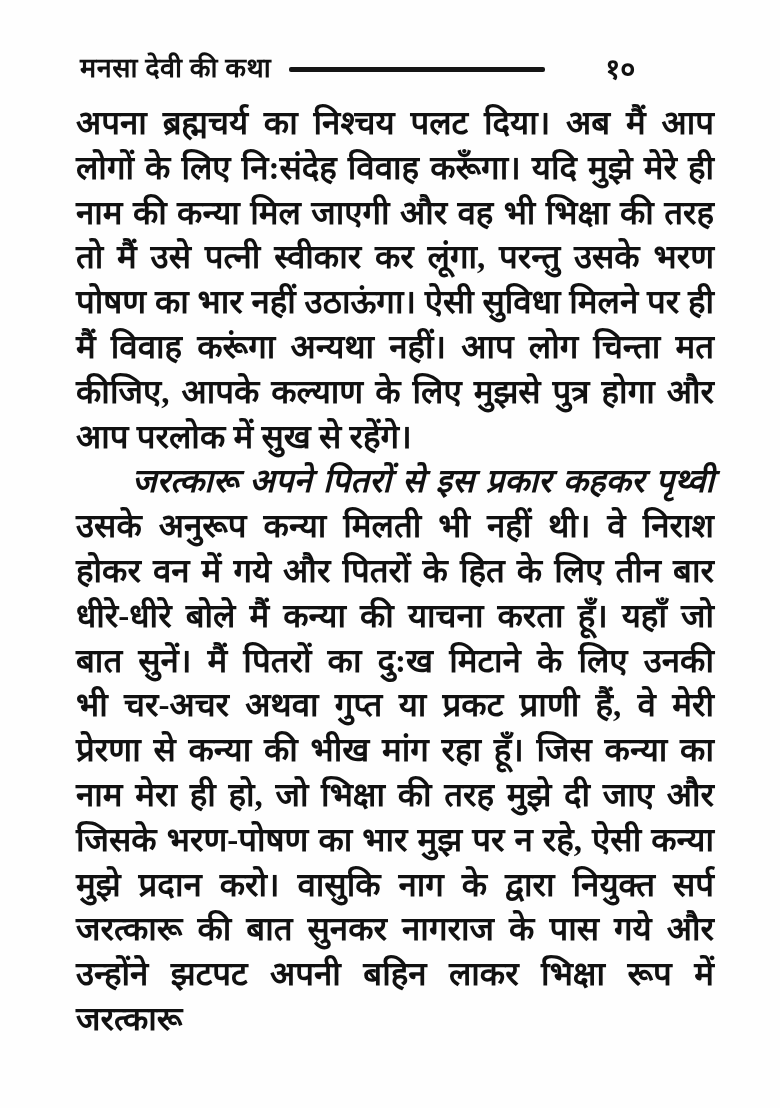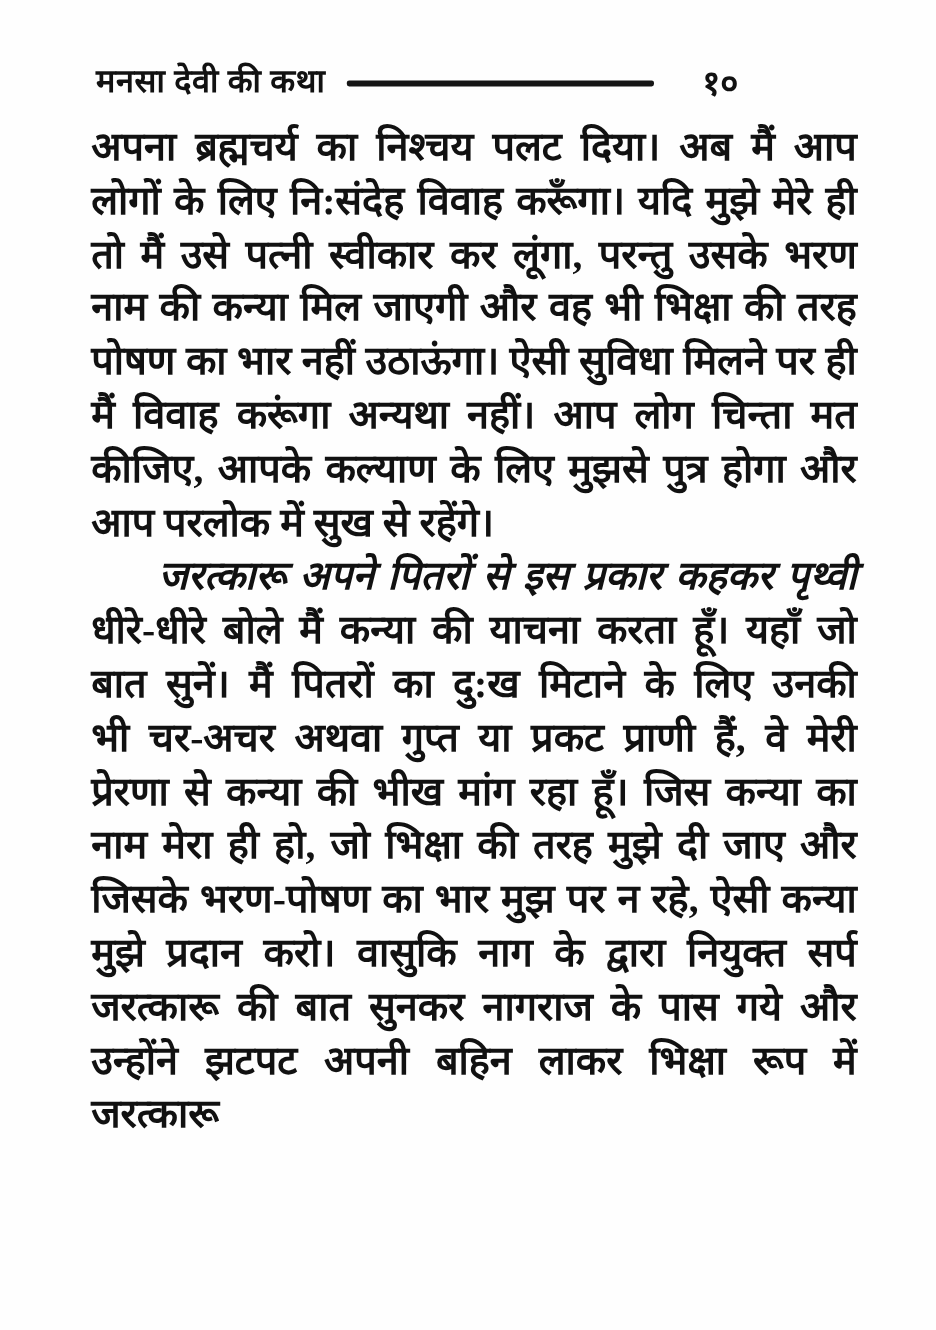--- a/index.html
+++ b/index.html
@@ -40,20 +40,21 @@
     border-radius: 2px;
     margin-left: 18px;
     margin-right: 40px;
     margin-top: 6px;
     flex: none;
   }
   .page-number {
     font-size: 29px;
     font-weight: 600;
     margin-top: 2px;
+    margin-left: 20px;
   }
   .body-text {
     padding: 14px 66px 0 76px;
     box-sizing: border-box;
   }
   .para {
     margin: 0;
   }
   .line {
     font-size: 33px;
@@ -81,29 +82,31 @@
     <span class="header-title">मनसा देवी की कथा</span>
     <span class="header-rule"></span>
     <span class="page-number">१०</span>
   </div>
 
   <div class="body-text">
 
   <div class="para">
         <div class="line">अपना ब्रह्मचर्य का निश्चय पलट दिया। अब मैं आप</div>
         <div class="line">लोगों के लिए नि:संदेह विवाह करूँगा। यदि मुझे मेरे ही</div>
+        <div class="line">नाम की कन्या मिल जाएगी और वह भी भिक्षा की तरह</div>
         <div class="line">तो मैं उसे पत्नी स्वीकार कर लूंगा, परन्तु उसके भरण</div>
-        <div class="line">नाम की कन्या मिल जाएगी और वह भी भिक्षा की तरह</div>
         <div class="line">पोषण का भार नहीं उठाऊंगा। ऐसी सुविधा मिलने पर ही</div>
         <div class="line">मैं विवाह करूंगा अन्यथा नहीं। आप लोग चिन्ता मत</div>
         <div class="line">कीजिए, आपके कल्याण के लिए मुझसे पुत्र होगा और</div>
         <div class="line flush-left">आप परलोक में सुख से रहेंगे।</div>
       </div>
       <div class="para indent">
         <div class="line">जरत्कारू अपने पितरों से इस प्रकार कहकर पृथ्वी</div>
+        <div class="line">उसके अनुरूप कन्या मिलती भी नहीं थी। वे निराश</div>
+        <div class="line">होकर वन में गये और पितरों के हित के लिए तीन बार</div>
         <div class="line">धीरे-धीरे बोले मैं कन्या की याचना करता हूँ। यहाँ जो</div>
         <div class="line">बात सुनें। मैं पितरों का दु:ख मिटाने के लिए उनकी</div>
         <div class="line">भी चर-अचर अथवा गुप्त या प्रकट प्राणी हैं, वे मेरी</div>
         <div class="line">प्रेरणा से कन्या की भीख मांग रहा हूँ। जिस कन्या का</div>
         <div class="line">नाम मेरा ही हो, जो भिक्षा की तरह मुझे दी जाए और</div>
         <div class="line">जिसके भरण-पोषण का भार मुझ पर न रहे, ऐसी कन्या</div>
         <div class="line">मुझे प्रदान करो। वासुकि नाग के द्वारा नियुक्त सर्प</div>
         <div class="line">जरत्कारू की बात सुनकर नागराज के पास गये और</div>
         <div class="line">उन्होंने झटपट अपनी बहिन लाकर भिक्षा रूप में जरत्कारू</div>
       </div>

